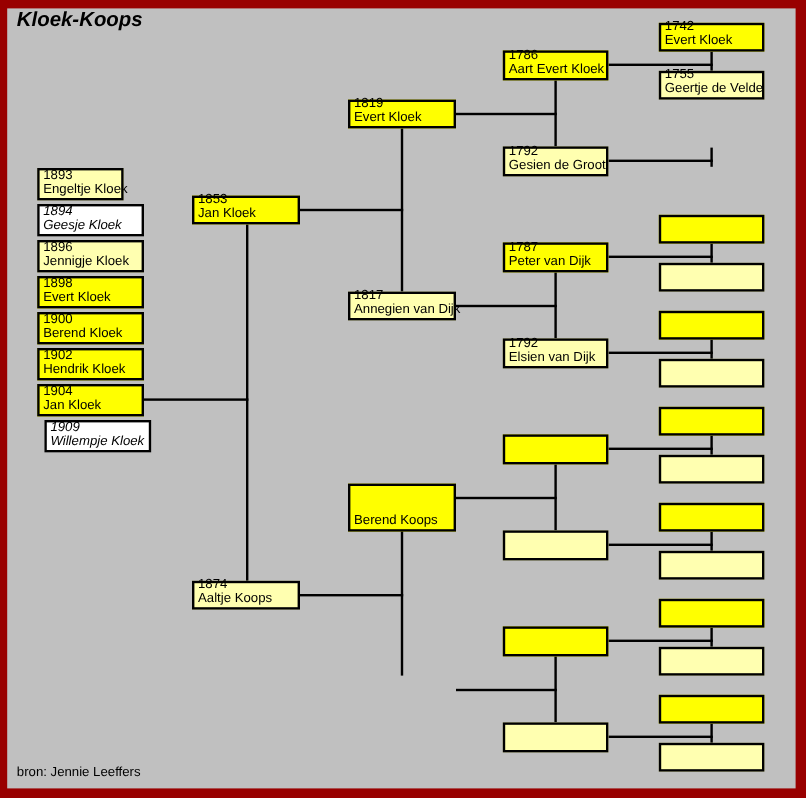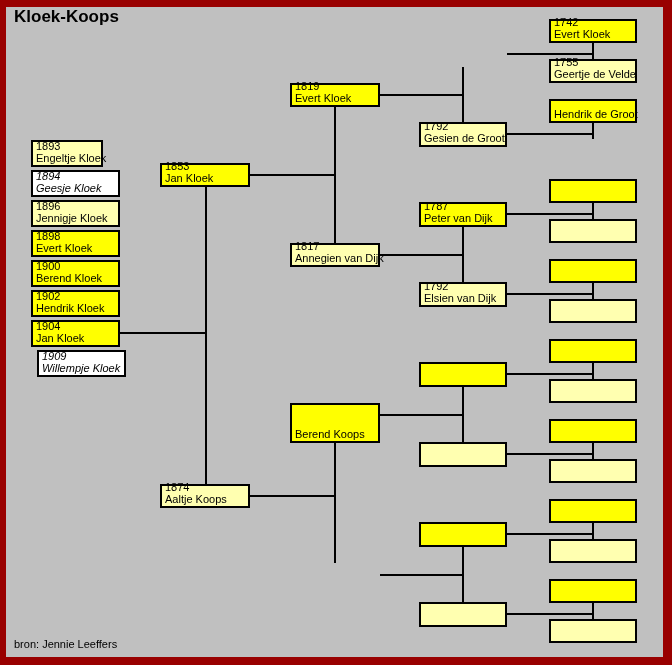--- a/index.html
+++ b/index.html
@@ -3,21 +3,21 @@
 <meta charset="utf-8">
 <style>
   :root{
     --background:#c0c0c0; --border:#990000; --yellow:#ffff00;
     --pale:#ffffb0; --white:#ffffff; --line:#000000; --text:#000000;
   }
   html,body{margin:0;padding:0;}
   body{font-family:"Liberation Sans", sans-serif; background:#888;}
   #root{position:relative;width:672px;height:665px;background:var(--border);overflow:hidden;}
   .canvas{position:absolute;left:6px;top:7px;width:657px;height:650px;background:var(--background);}
-  .title{position:absolute;left:14px;top:7px;font-size:17px;font-weight:bold;color:var(--text);}
+  .title{position:absolute;left:14px;top:7px;font-size:17px;font-weight:bold;font-style:italic;color:var(--text);}
   .footer{position:absolute;left:14px;top:638px;font-size:11px;color:var(--text);}
   .box{
     position:absolute;box-sizing:border-box;border:2px solid var(--line);
     display:flex;flex-direction:column;justify-content:flex-end;
     font-size:11px;line-height:12px;color:var(--text);
     padding:0 0 1px 3px;white-space:nowrap;
   }
   .box span{display:block;}
   .yellow{background:var(--yellow);}
   .pale{background:var(--pale);}
@@ -111,20 +111,24 @@
     <span>Evert Kloek</span>
   </div>
   <div class="box pale" style="left:290px;top:243px;width:90px;height:24px">
     <span>1817</span>
     <span>Annegien van Dijk</span>
   </div>
   <div class="box yellow" style="left:290px;top:403px;width:90px;height:40px">
     <span>Berend Koops</span>
   </div>
 
+  <div class="box yellow" style="left:419px;top:42px;width:88px;height:25px">
+    <span>1786</span>
+    <span>Aart Evert Kloek</span>
+  </div>
   <div class="box pale" style="left:419px;top:122px;width:88px;height:25px">
     <span>1792</span>
     <span>Gesien de Groot</span>
   </div>
   <div class="box yellow" style="left:419px;top:202px;width:88px;height:25px">
     <span>1787</span>
     <span>Peter van Dijk</span>
   </div>
   <div class="box pale" style="left:419px;top:282px;width:88px;height:25px">
     <span>1792</span>
@@ -136,23 +140,20 @@
   <div class="box pale" style="left:419px;top:602px;width:88px;height:25px"></div>
 
   <div class="box yellow" style="left:549px;top:19px;width:88px;height:24px">
     <span>1742</span>
     <span>Evert Kloek</span>
   </div>
   <div class="box pale" style="left:549px;top:59px;width:88px;height:24px">
     <span>1755</span>
     <span>Geertje de Velde</span>
   </div>
-  <div class="box yellow" style="left:549px;top:99px;width:88px;height:24px">
-    <span>Hendrik de Groot</span>
-  </div>
   <div class="box yellow" style="left:549px;top:179px;width:88px;height:24px"></div>
   <div class="box pale" style="left:549px;top:219px;width:88px;height:24px"></div>
   <div class="box yellow" style="left:549px;top:259px;width:88px;height:24px"></div>
   <div class="box pale" style="left:549px;top:299px;width:88px;height:24px"></div>
   <div class="box yellow" style="left:549px;top:339px;width:88px;height:24px"></div>
   <div class="box pale" style="left:549px;top:379px;width:88px;height:24px"></div>
   <div class="box yellow" style="left:549px;top:419px;width:88px;height:24px"></div>
   <div class="box pale" style="left:549px;top:459px;width:88px;height:24px"></div>
   <div class="box yellow" style="left:549px;top:499px;width:88px;height:24px"></div>
   <div class="box pale" style="left:549px;top:539px;width:88px;height:24px"></div>

